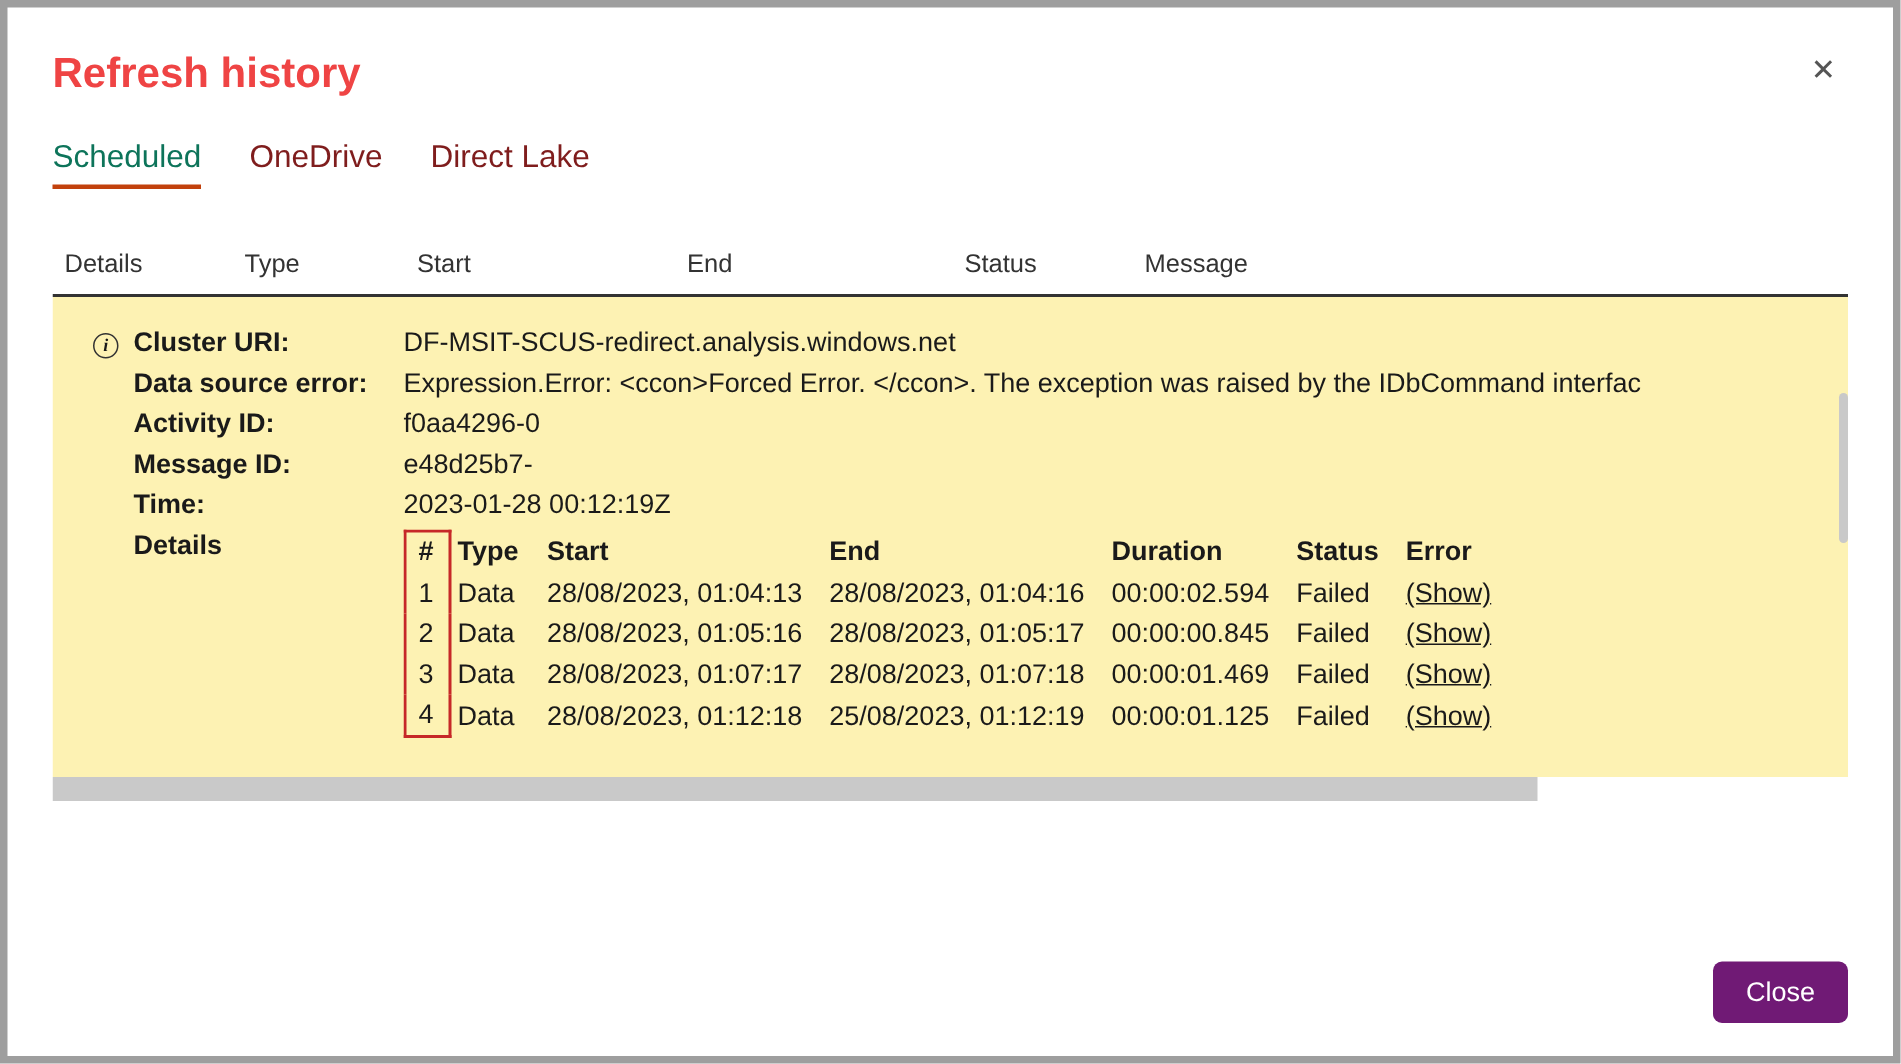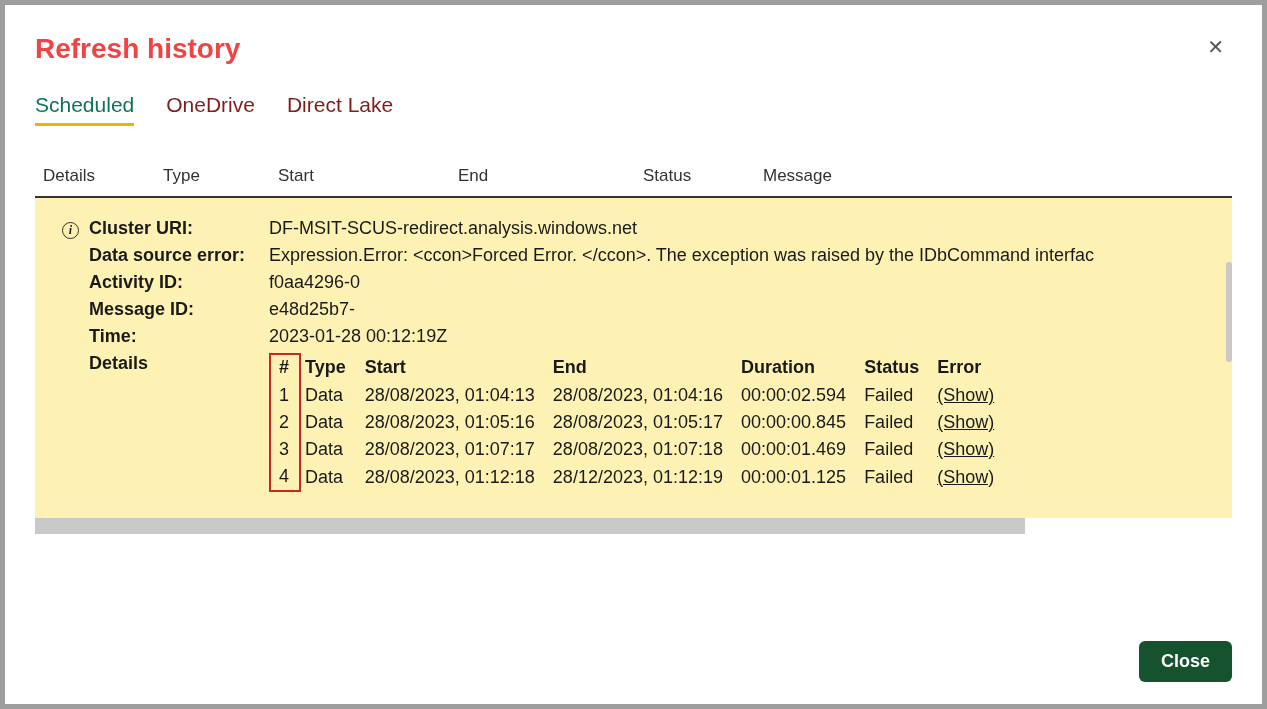--- a/index.html
+++ b/index.html
@@ -47,21 +47,21 @@
       margin-bottom: 32px;
     }
     .tab {
       font-size: 21px;
       color: #7f1d1d;
       padding-bottom: 6px;
       cursor: pointer;
     }
     .tab.active {
       color: #0d745a;
-      border-bottom: 3px solid #eab308;
+      border-bottom: 3px solid #c2410c;
     }
     .main-area {
       flex: 1;
       overflow: hidden;
       position: relative;
     }
     .table-header {
       display: flex;
       padding: 8px 8px 10px 8px;
       font-size: 17px;
@@ -163,24 +163,24 @@
       height: 100px;
       background: #c9c9c9;
       border-radius: 3px;
     }
     .dialog-footer {
       display: flex;
       justify-content: flex-end;
       padding-top: 36px;
     }
     .close-button {
-      background: #14532d;
+      background: #701a75;
       color: #fff;
       font-size: 18px;
-      font-weight: 700;
+      font-weight: 400;
       border: none;
       padding: 10px 22px;
       border-radius: 6px;
       cursor: pointer;
     }
   </style>
 </head>
 <body>
 
 <div class="dialog">
@@ -270,21 +270,21 @@
                     <td>28/08/2023, 01:07:17</td>
                     <td>28/08/2023, 01:07:18</td>
                     <td>00:00:01.469</td>
                     <td>Failed</td>
                     <td><span class="show-link">(Show)</span></td>
                   </tr>
                   <tr>
                     <td style="border-left:2px solid #c62828;border-right:2px solid #c62828;border-bottom:2px solid #c62828;">4</td>
                     <td>Data</td>
                     <td>28/08/2023, 01:12:18</td>
-                    <td>28/12/2023, 01:12:19</td>
+                    <td>25/08/2023, 01:12:19</td>
                     <td>00:00:01.125</td>
                     <td>Failed</td>
                     <td><span class="show-link">(Show)</span></td>
                   </tr>
                 </tbody>
             </table>
           </div>
         </div>
       </div>
     </div>

